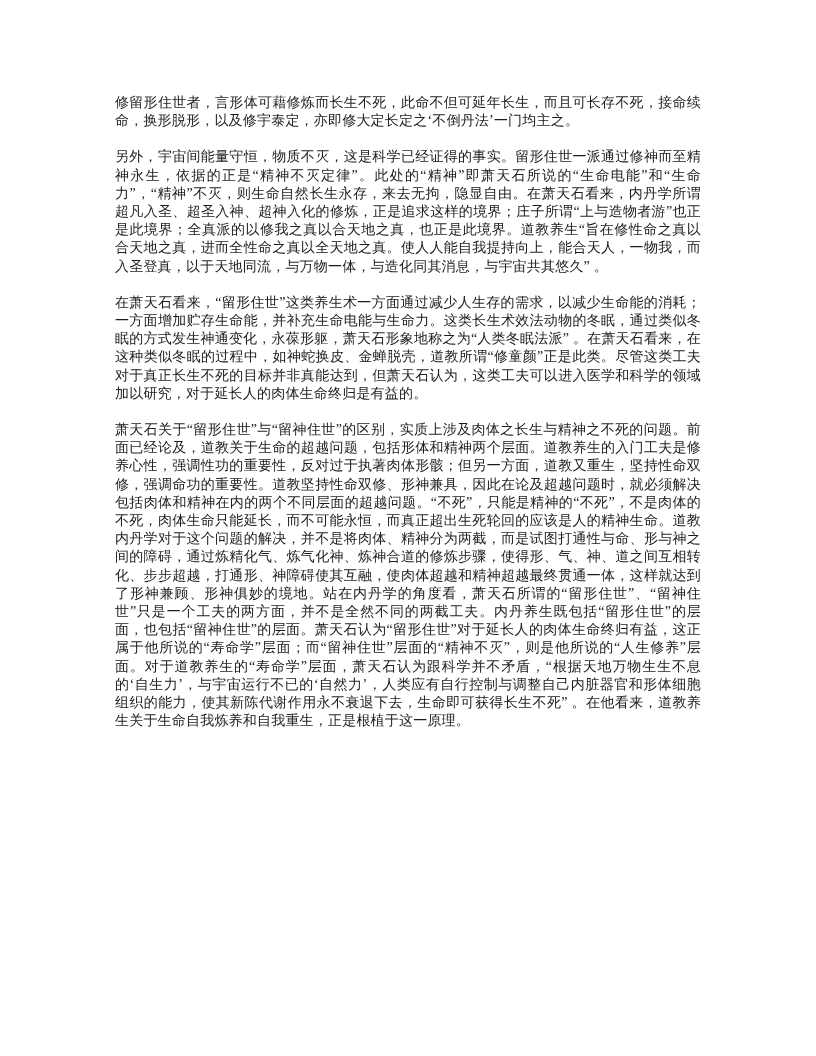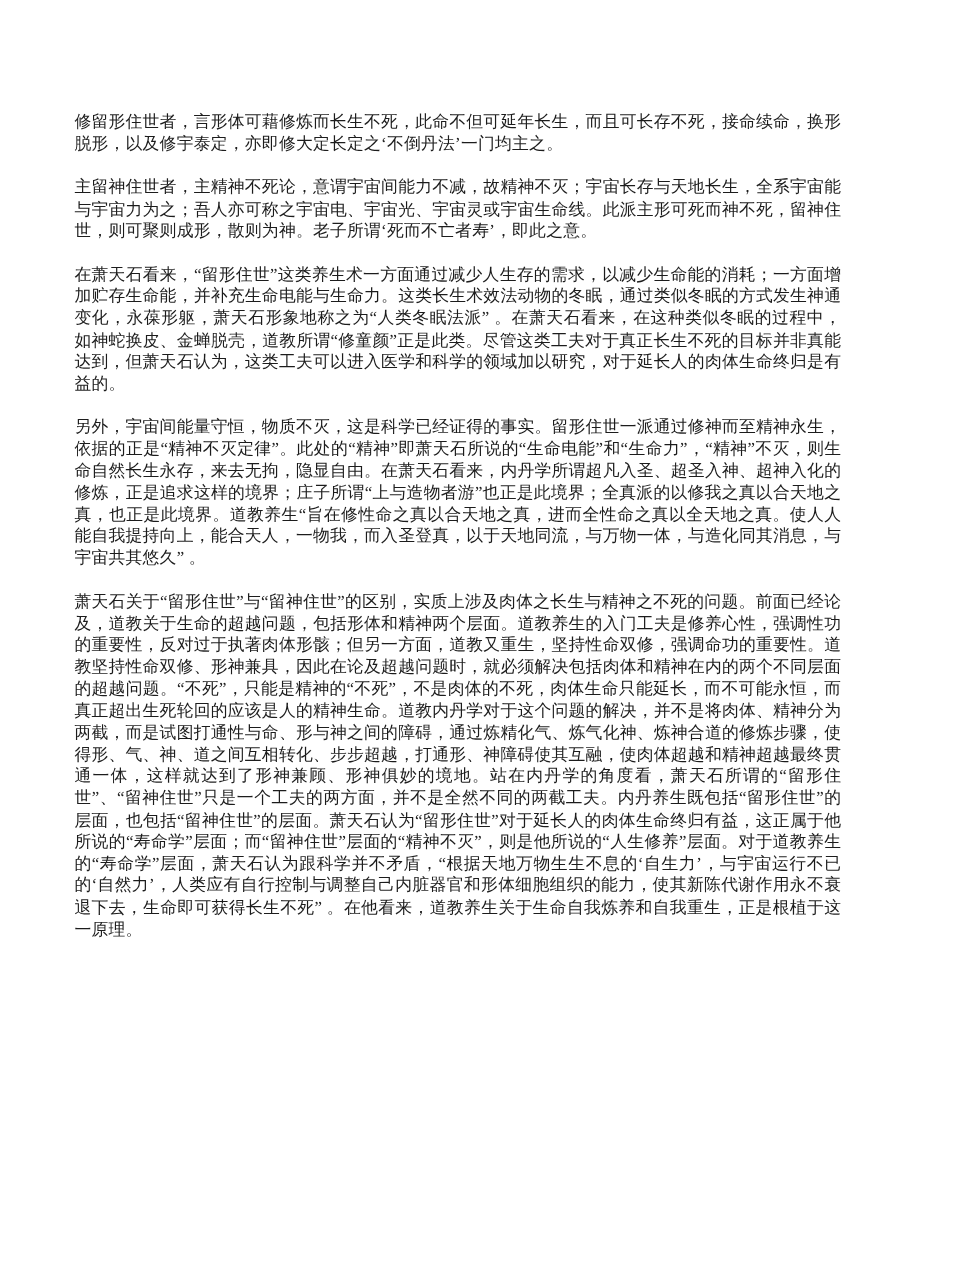--- a/index.html
+++ b/index.html
@@ -9,37 +9,36 @@
     height: 1056px;
     background: #ffffff;
     overflow: hidden;
   }
 
   .page {
     position: relative;
     width: 816px;
     height: 1056px;
     background: #ffffff;
-    padding: 94px 115px 0 62px;
+    padding: 94px 115px 0 115px;
     font-family: "Liberation Serif", "DejaVu Serif", serif;
     color: #1c1c1c;
   }
 
   .page p {
     font-size: 14px;
     line-height: 18.2px;
     text-align: justify;
     text-justify: inter-ideograph;
     margin-bottom: 18px;
     word-break: break-all;
     letter-spacing: 0.2px;
   }
 </style>
 </head>
 <body>
 
 <div class="page">
   <p>修留形住世者，言形体可藉修炼而长生不死，此命不但可延年长生，而且可长存不死，接命续命，换形脱形，以及修宇泰定，亦即修大定长定之‘不倒丹法’一门均主之。</p>
-  <p>主留神住世者，主精神不死论，意谓宇宙间能力不减，故精神不灭；宇宙长存与天地长生，全系宇宙能与宇宙力为之；吾人亦可称之宇宙电、宇宙光、宇宙灵或宇宙生命线。此派主形可死而神不死，留神住世，则可聚则成形，散则为神。老子所谓‘死而不亡者寿’，即此之意。</p>
+  <p>另外，宇宙间能量守恒，物质不灭，这是科学已经证得的事实。留形住世一派通过修神而至精神永生，依据的正是“精神不灭定律”。此处的“精神”即萧天石所说的“生命电能”和“生命力”，“精神”不灭，则生命自然长生永存，来去无拘，隐显自由。在萧天石看来，内丹学所谓超凡入圣、超圣入神、超神入化的修炼，正是追求这样的境界；庄子所谓“上与造物者游”也正是此境界；全真派的以修我之真以合天地之真，也正是此境界。道教养生“旨在修性命之真以合天地之真，进而全性命之真以全天地之真。使人人能自我提持向上，能合天人，一物我，而入圣登真，以于天地同流，与万物一体，与造化同其消息，与宇宙共其悠久” 。</p>
   <p>在萧天石看来，“留形住世”这类养生术一方面通过减少人生存的需求，以减少生命能的消耗；一方面增加贮存生命能，并补充生命电能与生命力。这类长生术效法动物的冬眠，通过类似冬眠的方式发生神通变化，永葆形躯，萧天石形象地称之为“人类冬眠法派” 。在萧天石看来，在这种类似冬眠的过程中，如神蛇换皮、金蝉脱壳，道教所谓“修童颜”正是此类。尽管这类工夫对于真正长生不死的目标并非真能达到，但萧天石认为，这类工夫可以进入医学和科学的领域加以研究，对于延长人的肉体生命终归是有益的。</p>
-  <p>另外，宇宙间能量守恒，物质不灭，这是科学已经证得的事实。留形住世一派通过修神而至精神永生，依据的正是“精神不灭定律”。此处的“精神”即萧天石所说的“生命电能”和“生命力”，“精神”不灭，则生命自然长生永存，来去无拘，隐显自由。在萧天石看来，内丹学所谓超凡入圣、超圣入神、超神入化的修炼，正是追求这样的境界；庄子所谓“上与造物者游”也正是此境界；全真派的以修我之真以合天地之真，也正是此境界。道教养生“旨在修性命之真以合天地之真，进而全性命之真以全天地之真。使人人能自我提持向上，能合天人，一物我，而入圣登真，以于天地同流，与万物一体，与造化同其消息，与宇宙共其悠久” 。</p>
   <p>萧天石关于“留形住世”与“留神住世”的区别，实质上涉及肉体之长生与精神之不死的问题。前面已经论及，道教关于生命的超越问题，包括形体和精神两个层面。道教养生的入门工夫是修养心性，强调性功的重要性，反对过于执著肉体形骸；但另一方面，道教又重生，坚持性命双修，强调命功的重要性。道教坚持性命双修、形神兼具，因此在论及超越问题时，就必须解决包括肉体和精神在内的两个不同层面的超越问题。“不死”，只能是精神的“不死”，不是肉体的不死，肉体生命只能延长，而不可能永恒，而真正超出生死轮回的应该是人的精神生命。道教内丹学对于这个问题的解决，并不是将肉体、精神分为两截，而是试图打通性与命、形与神之间的障碍，通过炼精化气、炼气化神、炼神合道的修炼步骤，使得形、气、神、道之间互相转化、步步超越，打通形、神障碍使其互融，使肉体超越和精神超越最终贯通一体，这样就达到了形神兼顾、形神俱妙的境地。站在内丹学的角度看，萧天石所谓的“留形住世”、“留神住世”只是一个工夫的两方面，并不是全然不同的两截工夫。内丹养生既包括“留形住世”的层面，也包括“留神住世”的层面。萧天石认为“留形住世”对于延长人的肉体生命终归有益，这正属于他所说的“寿命学”层面；而“留神住世”层面的“精神不灭”，则是他所说的“人生修养”层面。对于道教养生的“寿命学”层面，萧天石认为跟科学并不矛盾，“根据天地万物生生不息的‘自生力’，与宇宙运行不已的‘自然力’，人类应有自行控制与调整自己内脏器官和形体细胞组织的能力，使其新陈代谢作用永不衰退下去，生命即可获得长生不死” 。在他看来，道教养生关于生命自我炼养和自我重生，正是根植于这一原理。</p>
 </div>
 
 </body></html>

